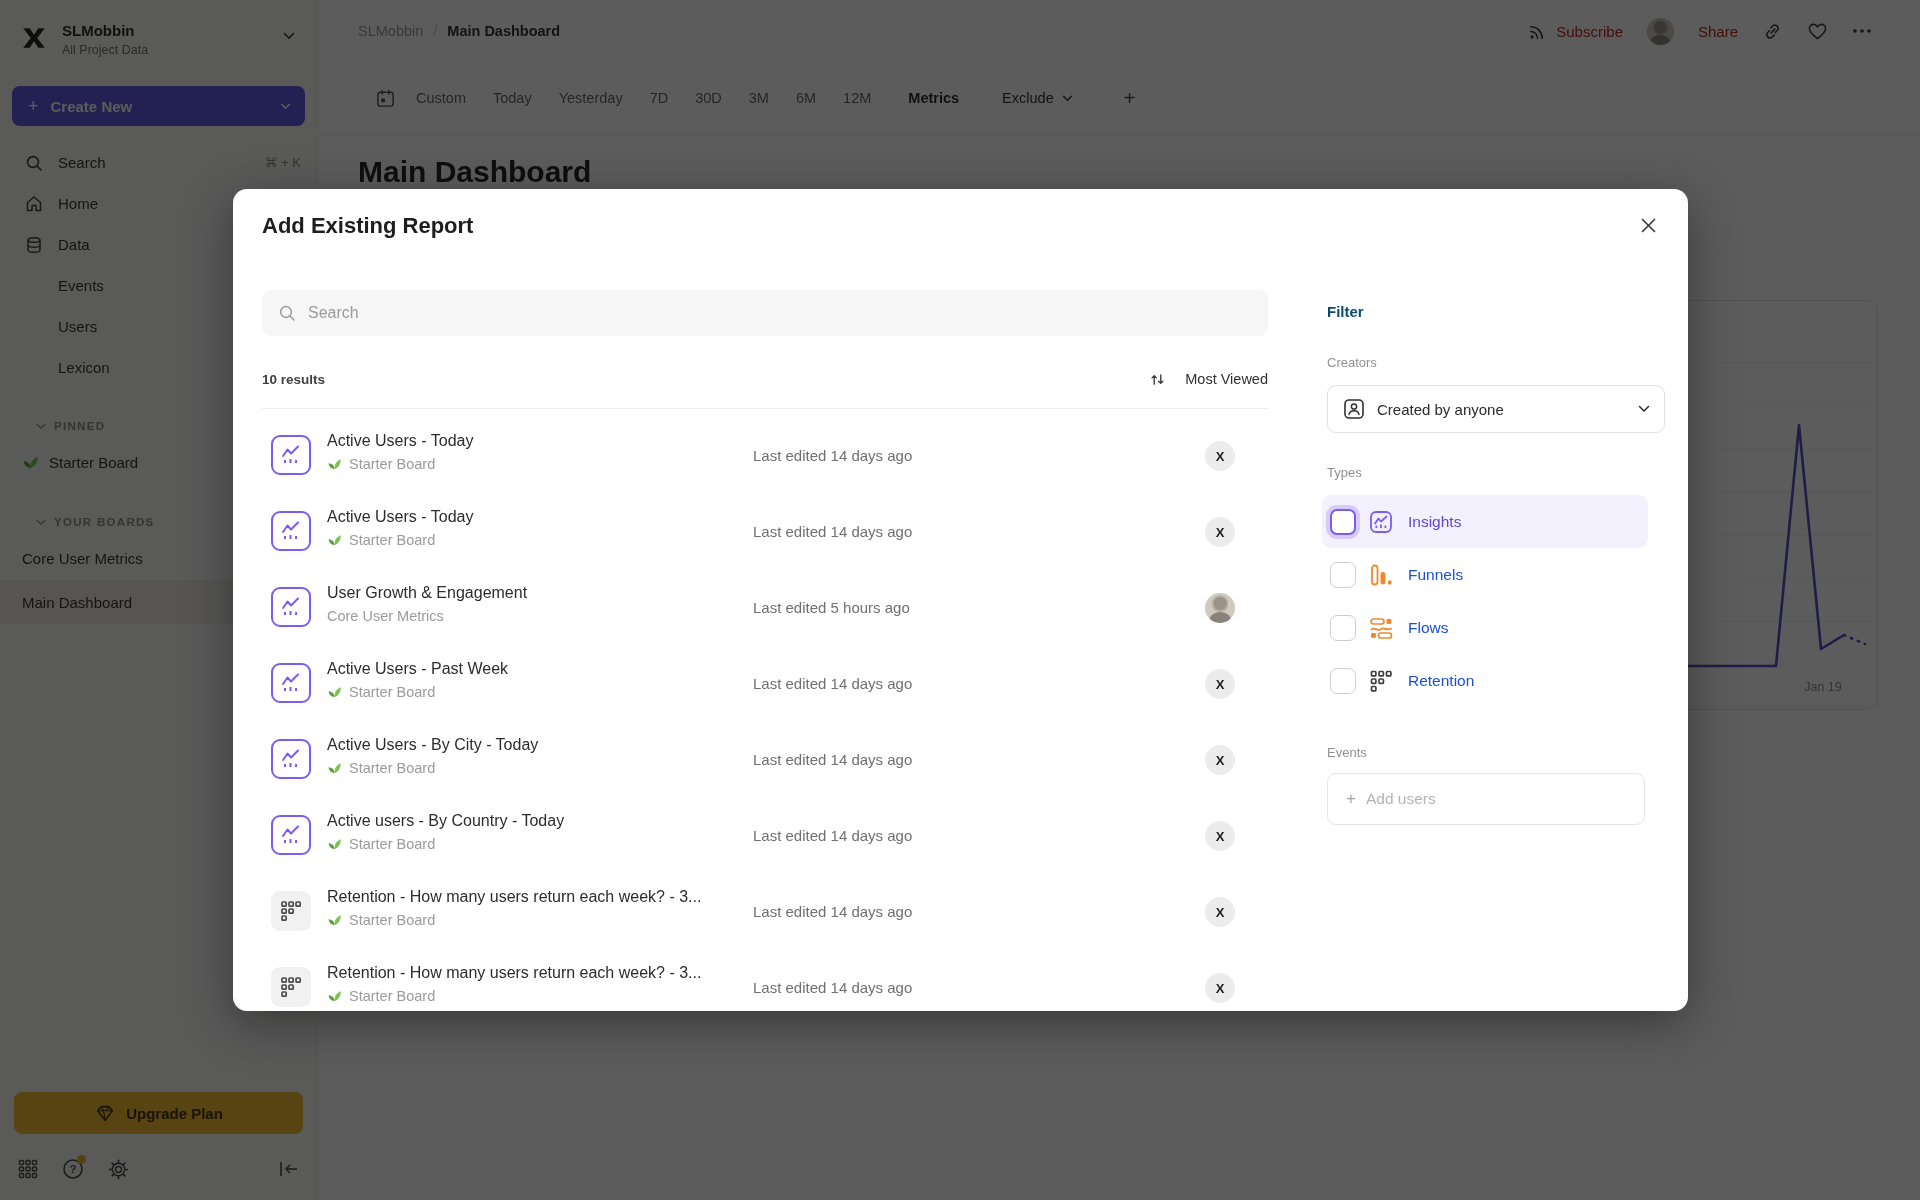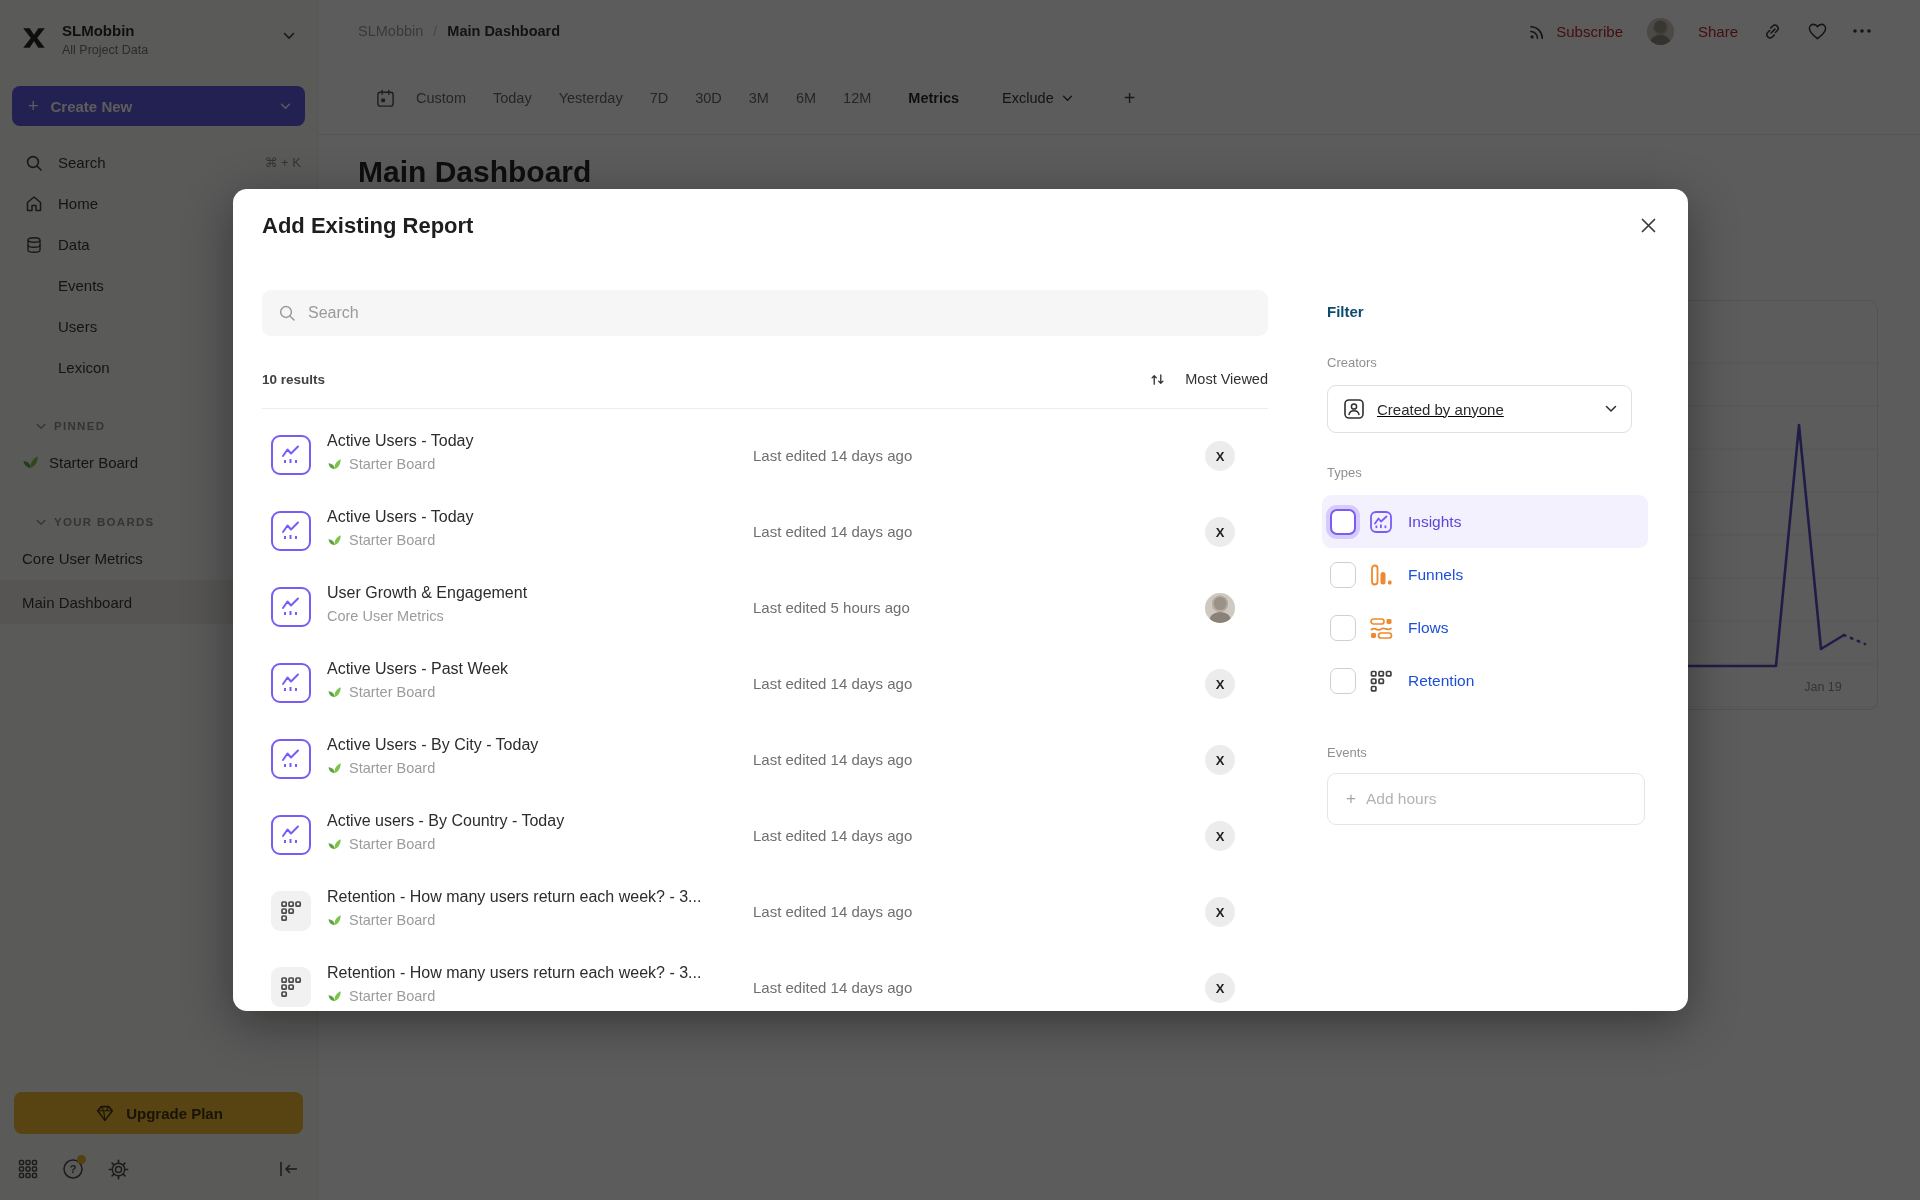--- a/index.html
+++ b/index.html
@@ -96,22 +96,22 @@
   .row-sub { margin-top:6px; display:flex; align-items:center; gap:7px; font-size:14.5px; color:#9b9b9b; }
   .row-edited { position:absolute; left:520px; top:26px; font-size:15px; color:#6f6f6f; }
   .row-avatar { position:absolute; left:972px; top:20px; width:30px; height:30px; border-radius:50%;
     background:#ececec; display:flex; align-items:center; justify-content:center; overflow:hidden; }
   .x-glyph { font-size:13px; font-weight:800; color:#1f1f1f; }
 
   
   .f-panel { position:absolute; left:1089px; top:0; width:326px; }
   .f-title { position:absolute; left:5px; top:114px; font-size:15px; font-weight:600; color:#0c4a6e; }
   .f-label { position:absolute; left:5px; font-size:13px; color:#909090; }
-  .creators-dd { position:absolute; left:5px; top:196px; width:305px; height:48px; border:1px solid #e0e0e0;
-    border-radius:9px; display:flex; align-items:center; padding:0 14px; cursor:pointer;text-decoration:underline; }
+  .creators-dd { position:absolute; left:5px; top:196px; width:338px; height:48px; border:1px solid #e0e0e0;
+    border-radius:9px; display:flex; align-items:center; padding:0 14px; cursor:pointer; }
   .creators-dd .dtext { font-size:15px; font-weight:500; color:#2b2b2b; margin-left:11px; flex:1; }
   .types { position:absolute; left:0; top:306px; width:326px; }
   .type-row { height:53px; display:flex; align-items:center; padding-left:8px; border-radius:9px; cursor:pointer; }
   .type-row.active { background:#f4f1fe; }
   .type-row .tlabel { font-size:15.5px; color:#1d4ed8; margin-left:14px; }
   .type-row.active .tlabel { color:#5b46d8; font-weight:500; }
   .type-ico { width:26px; height:26px; margin-left:12px; display:flex; align-items:center; justify-content:center; }
   .cbox { width:26px; height:26px; border:1.5px solid #cfcfcf; border-radius:7px; background:#fff; flex:none; }
   .cbox.focus { border:2px solid #7a5cf5; box-shadow:0 0 0 4px rgba(122,92,245,.25); }
   .add-events { position:absolute; left:5px; top:584px; width:318px; height:52px; border:1px solid #e5e5e5;
@@ -687,16 +687,16 @@
               </g>
             </svg>
         </span>
         <span class="tlabel">Retention</span>
       </div>
     </div>
 
     <div class="f-label" style="top:556px">Events</div>
     <div class="add-events">
       <span class="aplus">+</span>
-      <span class="atext">Add hours</span>
+      <span class="atext">Add users</span>
     </div>
   </div>
 </div>
 
 </body></html>

